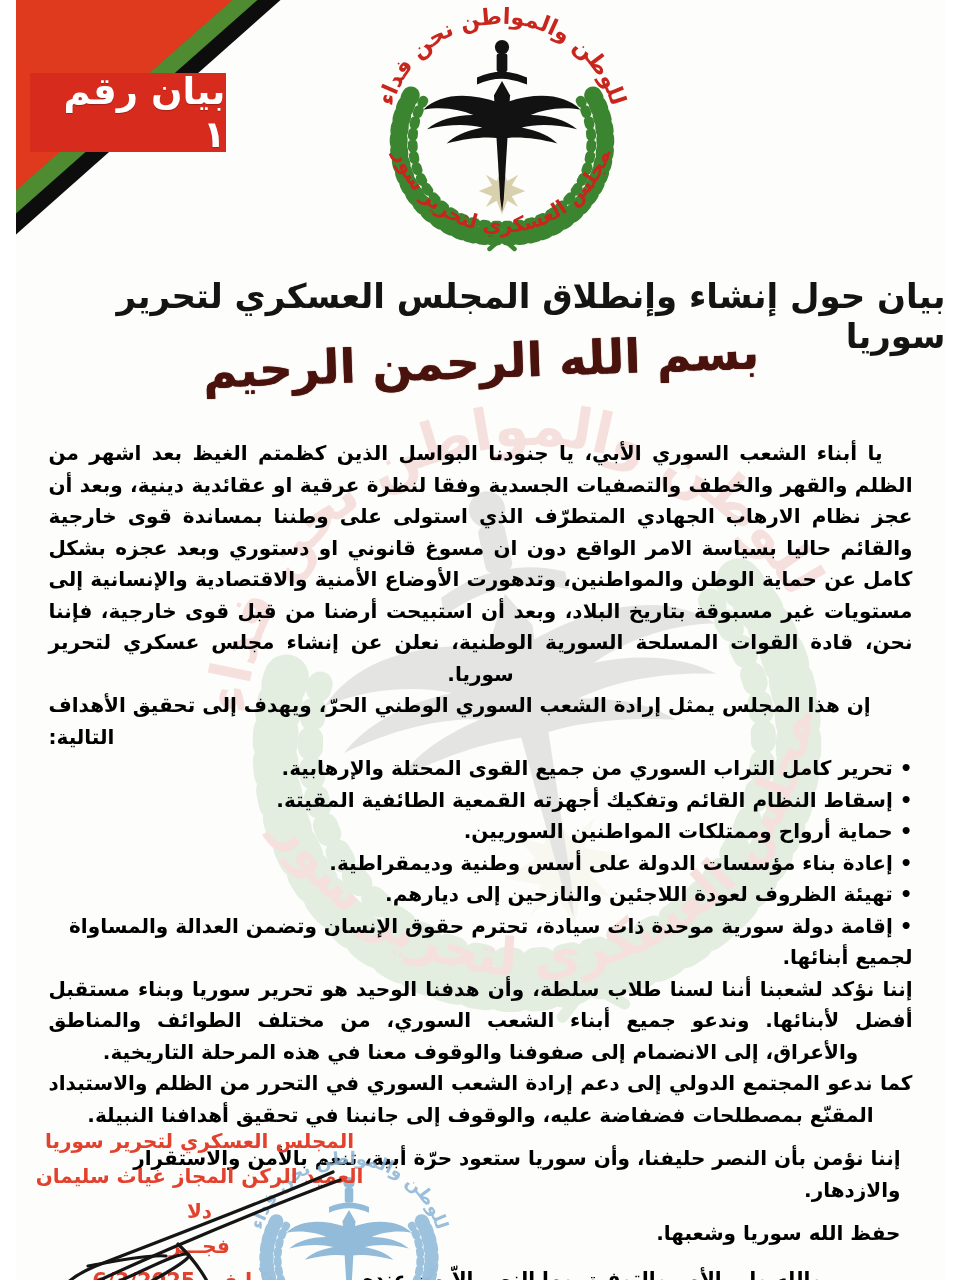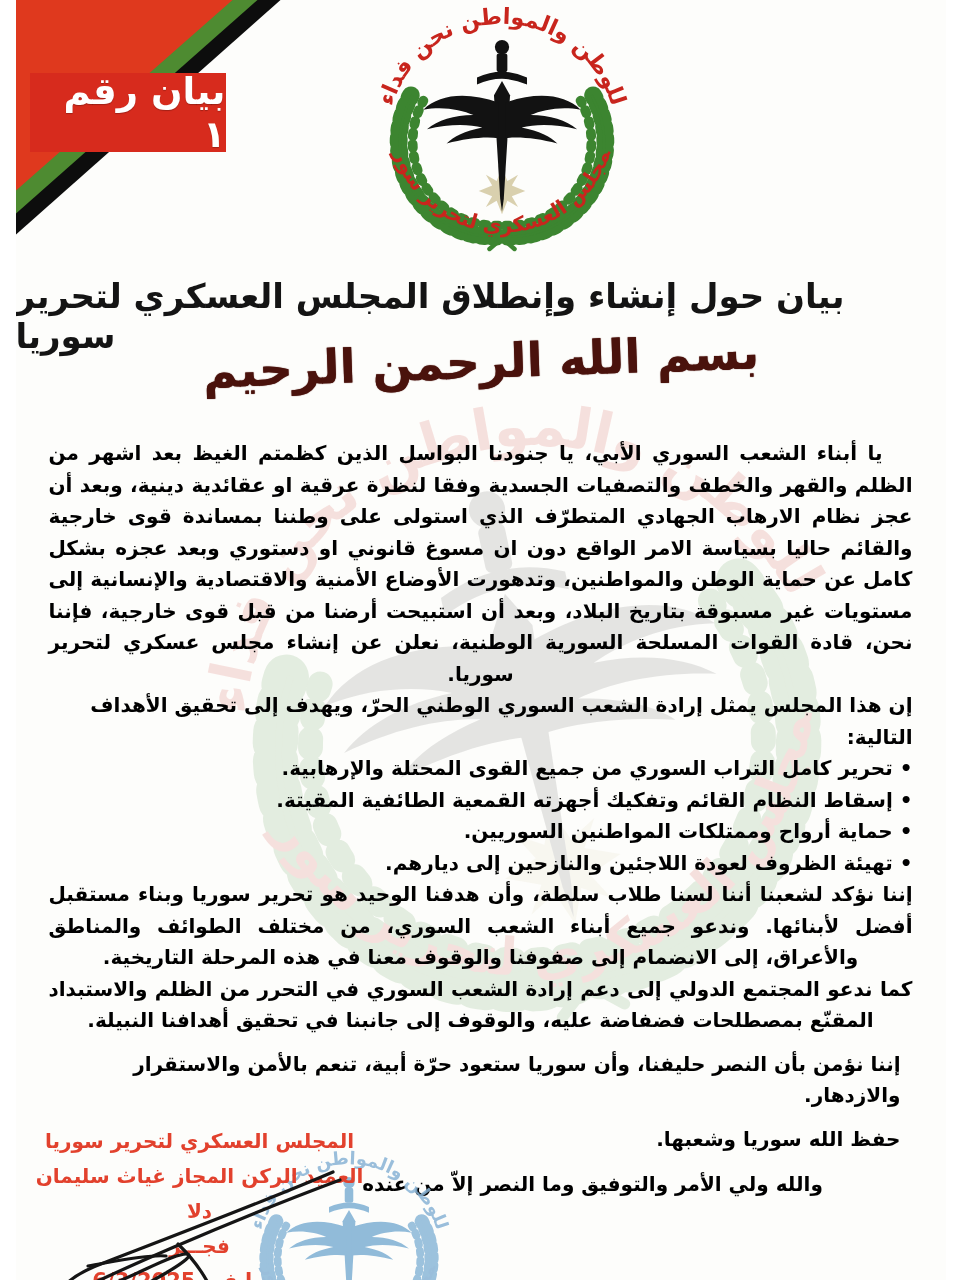--- a/index.html
+++ b/index.html
@@ -26,36 +26,36 @@
   .emblem-main{left:352px; top:6px; width:268px; height:268px; z-index:2;
     --wreath:#3c8530; --accent:#c8251d; --ink:#121212; --star:#cfc49b;}
   .emblem-watermark{left:180px; top:400px; width:680px; height:680px; z-index:0;
     opacity:.13; transform:rotate(-12deg);
     --wreath:#3c8530; --accent:#c8251d; --ink:#444444; --star:#cfc49b;}
   .emblem-stamp{left:226px; top:1150px; width:214px; height:214px; z-index:2; opacity:.85;
     --wreath:#8cb8d8; --accent:#89b4d6; --ink:#7fb0d4; --star:#b9d2e6;}
   
   .title{
     position:absolute; top:276px; left:0; right:0; z-index:2; margin:0;
-    text-align:left; font-size:34px; font-weight:bold; color:#141414;
+    text-align:right; font-size:34px; font-weight:bold; color:#141414;
     letter-spacing:0;
   }
   .bismillah{
     position:absolute; top:334px; left:0; right:0; z-index:2;
     text-align:center; font-size:47px; font-weight:bold; color:#4a120c;
     transform:rotate(-2deg); text-shadow:0 0 1px #4a120c;
   }
   
   .doc-body{
     position:absolute; top:438px; right:33px; left:33px; z-index:2;
     font-size:20px; line-height:31.5px; font-weight:bold; color:#000000;
   }
   .p-justify{text-align:justify; text-align-last:center; margin:0;}
   .p1{text-indent:30px;}
-  .goals-intro{text-align:right; margin:0;}
+  .goals-intro{text-align:left; margin:0;}
   .goal{text-align:right; margin:0;}
   .p-center{margin:12px;}
   .closing{text-align:center; margin:14px 0 0 0; transform:translateX(112px); white-space:nowrap;}
   
   .sig{
     position:absolute; top:1124px; left:16px; width:336px; z-index:4;
     text-align:center; color:#e2412d; font-weight:bold; font-size:20px; line-height:35px;
   }
   .sig .date-line{font-size:21px;}
   .handwriting{position:absolute; left:12px; top:1158px; width:330px; height:122px; z-index:5;}
@@ -121,21 +121,23 @@
 
   <h1 class="title">بيان حول إنشاء وإنطلاق المجلس العسكري لتحرير سوريا</h1>
   <div class="bismillah">بسم الله الرحمن الرحيم</div>
 
   <div class="doc-body">
     <p class="p-justify p1">يا أبناء الشعب السوري الأبي، يا جنودنا البواسل الذين كظمتم الغيظ بعد اشهر من الظلم والقهر والخطف والتصفيات الجسدية وفقا لنظرة عرقية او عقائدية دينية، وبعد أن عجز نظام الارهاب الجهادي المتطرّف الذي استولى على وطننا بمساندة قوى خارجية والقائم حاليا بسياسة الامر الواقع دون ان مسوغ قانوني او دستوري وبعد عجزه بشكل كامل عن حماية الوطن والمواطنين، وتدهورت الأوضاع الأمنية والاقتصادية والإنسانية إلى مستويات غير مسبوقة بتاريخ البلاد، وبعد أن استبيحت أرضنا من قبل قوى خارجية، فإننا نحن، قادة القوات المسلحة السورية الوطنية، نعلن عن إنشاء مجلس عسكري لتحرير سوريا.</p>
     <p class="goals-intro">إن هذا المجلس يمثل إرادة الشعب السوري الوطني الحرّ، ويهدف إلى تحقيق الأهداف التالية:</p>
     <div class="goal">• تحرير كامل التراب السوري من جميع القوى المحتلة والإرهابية.</div>
     <div class="goal">• إسقاط النظام القائم وتفكيك أجهزته القمعية الطائفية المقيتة.</div>
     <div class="goal">• حماية أرواح وممتلكات المواطنين السوريين.</div>
+    <div class="goal">• إعادة بناء مؤسسات الدولة على أسس وطنية وديمقراطية.</div>
     <div class="goal">• تهيئة الظروف لعودة اللاجئين والنازحين إلى ديارهم.</div>
+    <div class="goal">• إقامة دولة سورية موحدة ذات سيادة، تحترم حقوق الإنسان وتضمن العدالة والمساواة لجميع أبنائها.</div>
     <p class="p-justify">إننا نؤكد لشعبنا أننا لسنا طلاب سلطة، وأن هدفنا الوحيد هو تحرير سوريا وبناء مستقبل أفضل لأبنائها. وندعو جميع أبناء الشعب السوري، من مختلف الطوائف والمناطق والأعراق، إلى الانضمام إلى صفوفنا والوقوف معنا في هذه المرحلة التاريخية.</p>
     <p class="p-justify">كما ندعو المجتمع الدولي إلى دعم إرادة الشعب السوري في التحرر من الظلم والاستبداد المقنّع بمصطلحات فضفاضة عليه، والوقوف إلى جانبنا في تحقيق أهدافنا النبيلة.</p>
     <p class="p-center">إننا نؤمن بأن النصر حليفنا، وأن سوريا ستعود حرّة أبية، تنعم بالأمن والاستقرار والازدهار.</p>
     <p class="p-center">حفظ الله سوريا وشعبها.</p>
     <p class="closing">والله ولي الأمر والتوفيق وما النصر إلاّ من عنده</p>
   </div>
 
   <div class="sig">
     <div>المجلس العسكري لتحرير سوريا</div>
     <div>العميد الركن المجاز غياث سليمان دلا</div>

